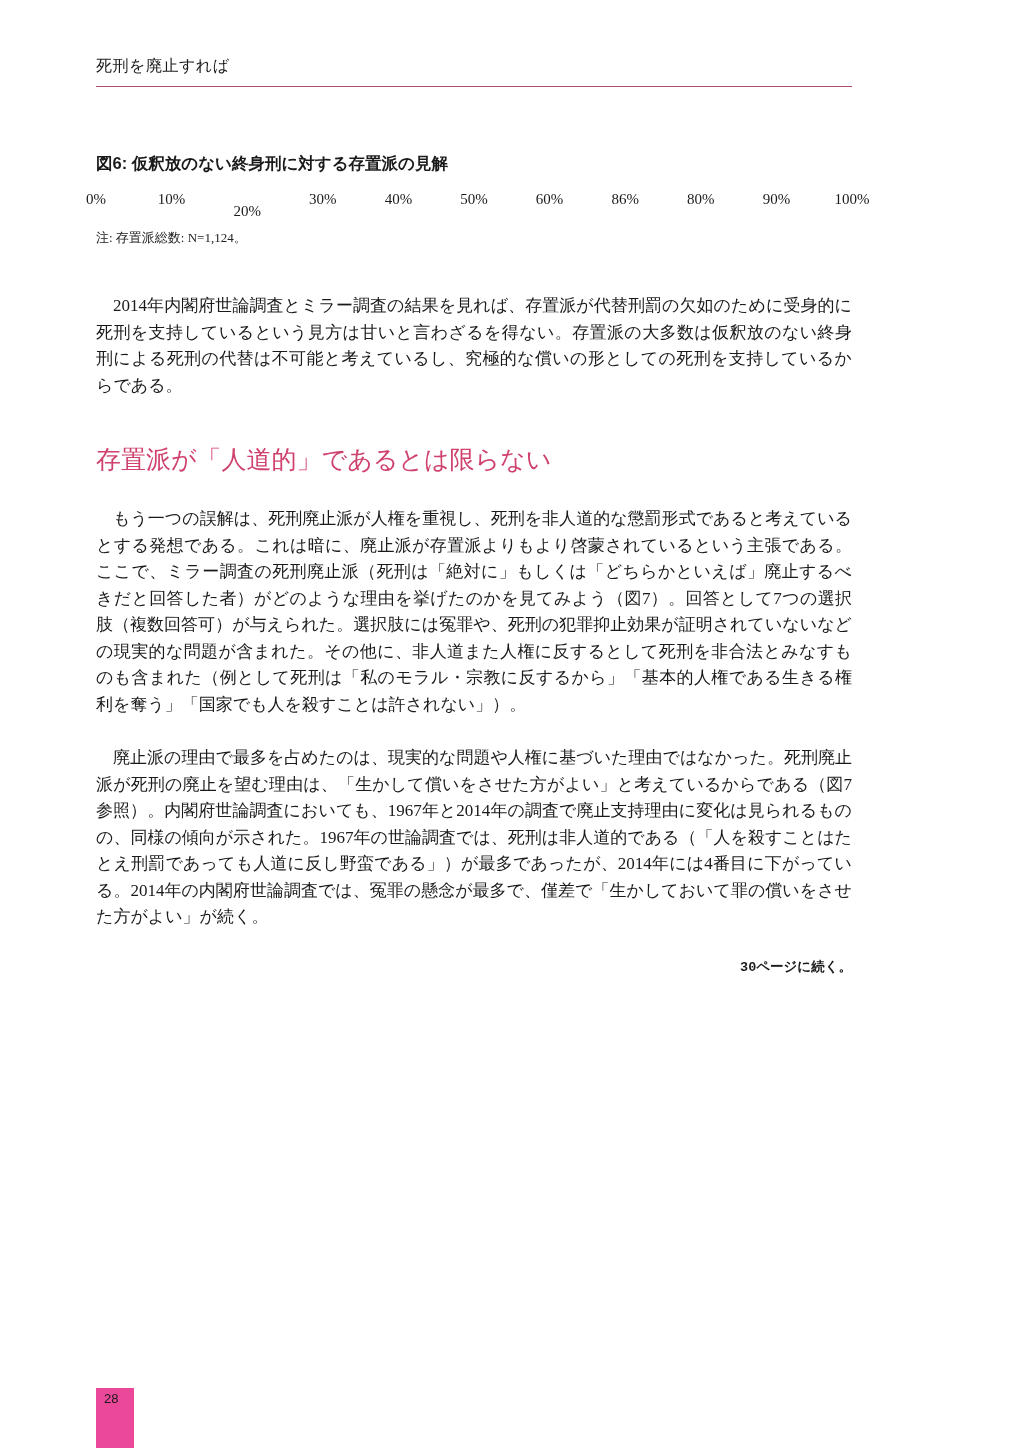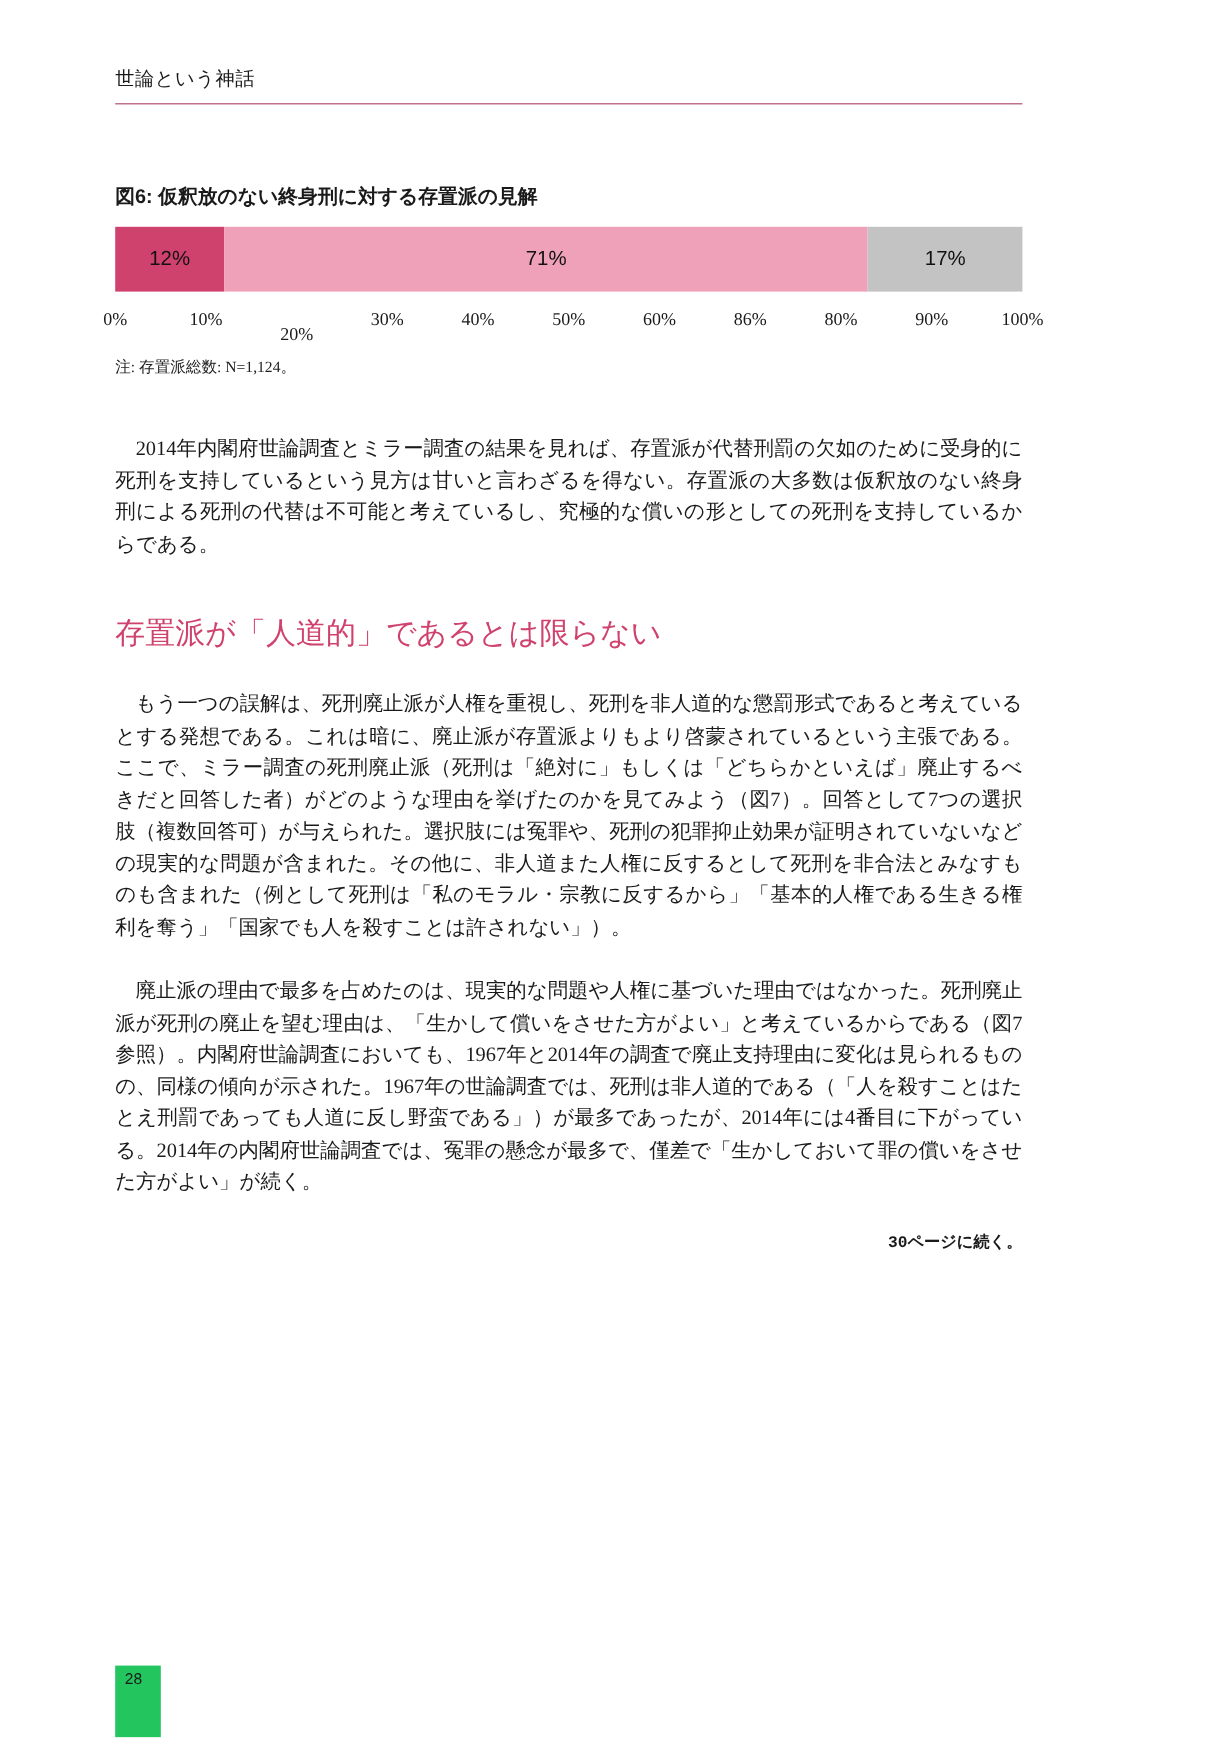--- a/index.html
+++ b/index.html
@@ -29,41 +29,36 @@
   .note{margin-top:16px;font-size:13px;color:#222;}
 
   
   .bodytext p{font-size:17px;line-height:26.5px;text-align:justify;margin:0 0 27px 0;}
   .bodytext{margin-top:46px;}
   .section{font-family:"Liberation Sans","DejaVu Sans",sans-serif;font-size:25px;font-weight:normal;color:#d0426e;margin:44px 0 30px 0;}
 
   .cont{font-size:13.5px;font-weight:bold;text-align:right;margin-top:4px;font-family:Liberation Mono, monospace;}
 
   
-  .page-tab{position:absolute;left:96px;bottom:0;width:38px;height:60px;background:#22c55e;}
+  .page-tab{position:absolute;left:96px;bottom:0;width:38px;height:60px;background:#ec4899;}
   .page-tab span{display:block;padding:3px 0 0 8px;font-size:13px;color:#1a1a1a;font-family:"Liberation Sans","DejaVu Sans",sans-serif;}
 </style>
 </head>
 <body>
 
 <div class="page">
   <div class="content">
     <header>
-      <div class="running-head">世論という神話</div>
+      <div class="running-head">死刑を廃止すれば</div>
       <hr class="head-rule">
     </header>
 
     <h2 class="fig-title">図6: 仮釈放のない終身刑に対する存置派の見解</h2>
 
 
-    <div class="bar" id="bar">
-        <div class="bar-seg" style="width: 12%; background: rgb(208, 66, 110);">12%</div>
-        <div class="bar-seg" style="width: 71%; background: rgb(240, 161, 186);">71%</div>
-        <div class="bar-seg" style="width: 17%; background: rgb(195, 195, 195);">17%</div>
-      </div>
 
     <div class="axis" id="axis">
         <span class="tick" style="left: 0%;">0%</span>
         <span class="tick" style="left: 10%;">10%</span>
         <span class="tick" style="left: 20%; margin-top: 12px;">20%</span>
         <span class="tick" style="left: 30%;">30%</span>
         <span class="tick" style="left: 40%;">40%</span>
         <span class="tick" style="left: 50%;">50%</span>
         <span class="tick" style="left: 60%;">60%</span>
         <span class="tick" style="left: 70%;">86%</span>

